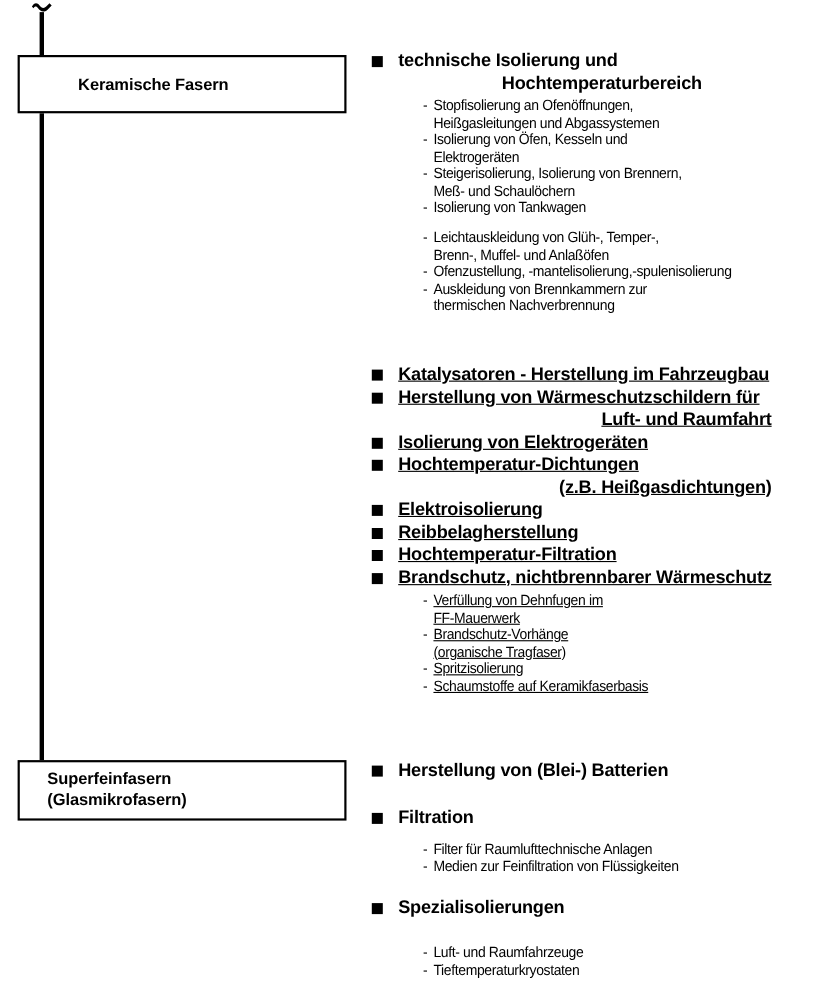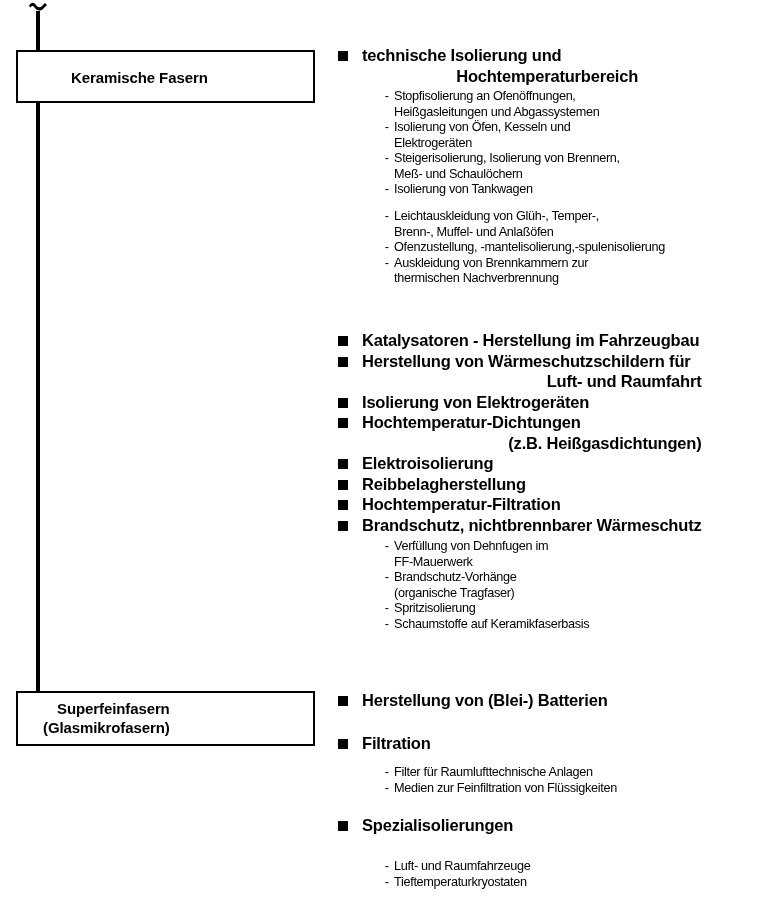--- a/index.html
+++ b/index.html
@@ -107,21 +107,21 @@
   <svg class="squiggle" viewBox="0 0 22 12">
     <path d="M1 4 C3 0, 6 0, 8 3 C9.6 5.4, 12 6, 14 4 L17 1 L19 3 L15 7 C12 9.6, 8.5 8.6, 6.6 5.6 C5.2 3.4, 3.6 3.4, 2.4 5.6 Z" fill="#000000"></path>
   </svg>
 
   <div class="trunk" style="left:36px; top:11px; width:4px; height:709px;"></div>
 
   <div class="node-box" style="left:16px; top:50px; width:299px; height:53px;"></div>
   <div class="node-label" style="left:43px; top:68px;margin-left:28px;">Keramische Fasern</div>
 
   <div class="node-box" style="left:16px; top:691px; width:299px; height:55px;"></div>
-  <div class="node-label" style="left:43px; top:699px;text-align:right;">Superfeinfasern
+  <div class="node-label" style="left:43px; top:699px;">Superfeinfasern
 (Glasmikrofasern)</div>
 
   <div class="col">
 
     <div class="blk" style="top:45px;">
       <div class="bullet-row">
         <span class="sq"></span>
         <div class="head"><span>technische Isolierung und</span><span class="cont">Hochtemperaturbereich</span></div>
       </div>
       <div class="subs">
@@ -138,21 +138,21 @@
     <div class="blk" style="top:207px;">
       <div class="subs">
         <div class="sub"><span class="dash">-</span><span>Leichtauskleidung von Glüh-, Temper-,
 Brenn-, Muffel- und Anlaßöfen</span></div>
         <div class="sub"><span class="dash">-</span><span>Ofenzustellung, -mantelisolierung,-spulenisolierung</span></div>
         <div class="sub"><span class="dash">-</span><span>Auskleidung von Brennkammern zur
 thermischen Nachverbrennung</span></div>
       </div>
     </div>
 
-    <div class="blk tight" style="top:330px;">
+    <div class="blk tight" style="top:330px;text-decoration:underline;">
       <div class="bullet-row">
         <span class="sq"></span>
         <div class="head">Katalysatoren - Herstellung im Fahrzeugbau</div>
       </div>
       <div class="bullet-row">
         <span class="sq"></span>
         <div class="head"><span>Herstellung von Wärmeschutzschildern für</span><span class="cont">Luft- und Raumfahrt</span></div>
       </div>
       <div class="bullet-row">
         <span class="sq"></span>

